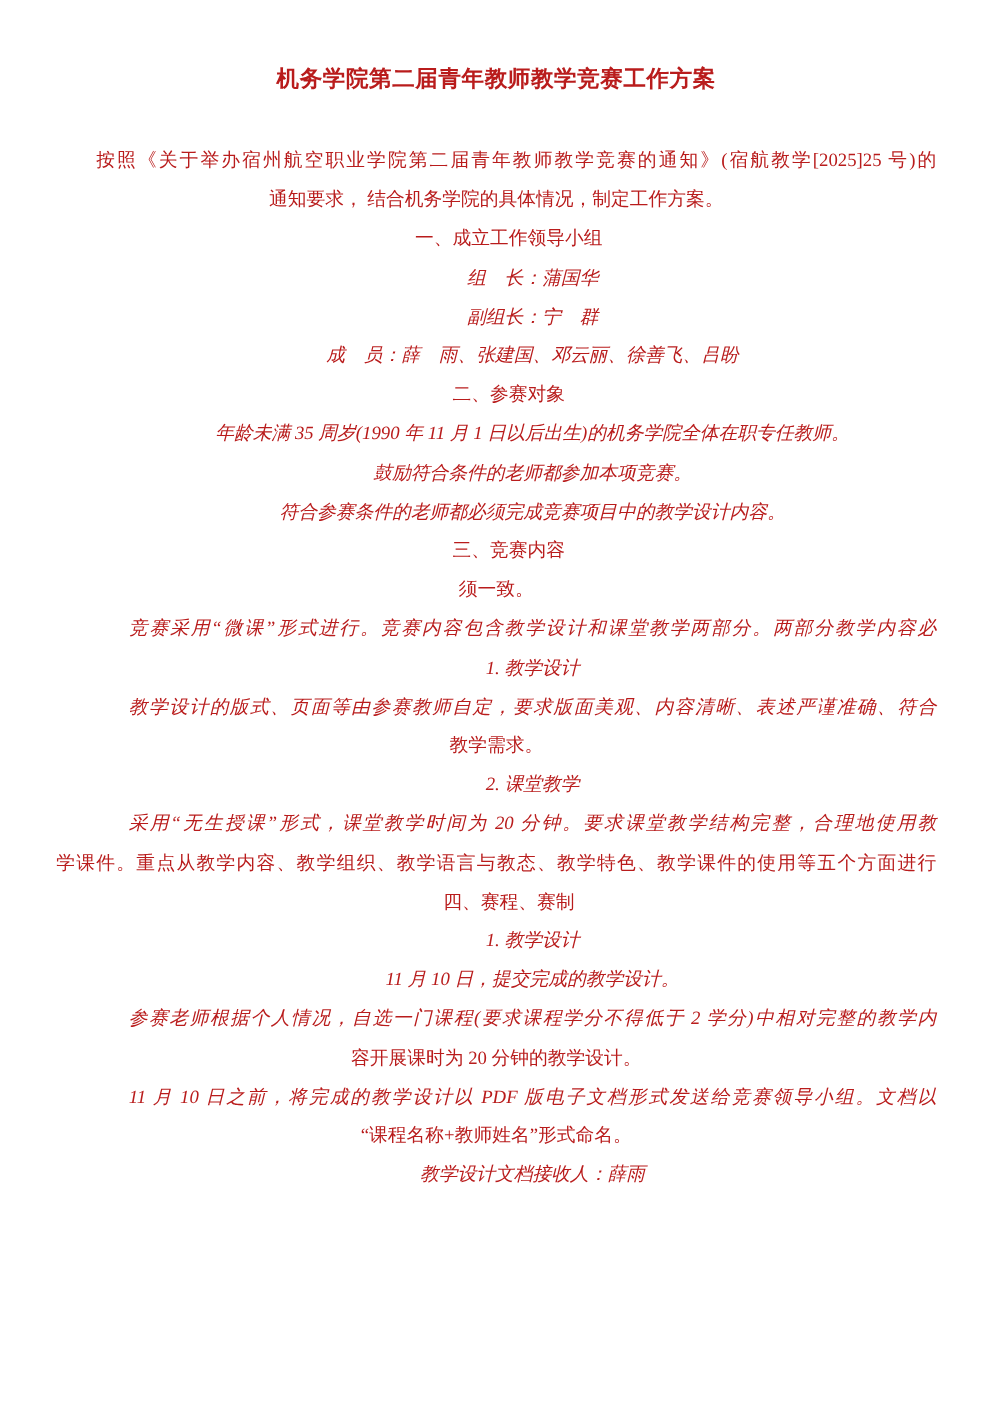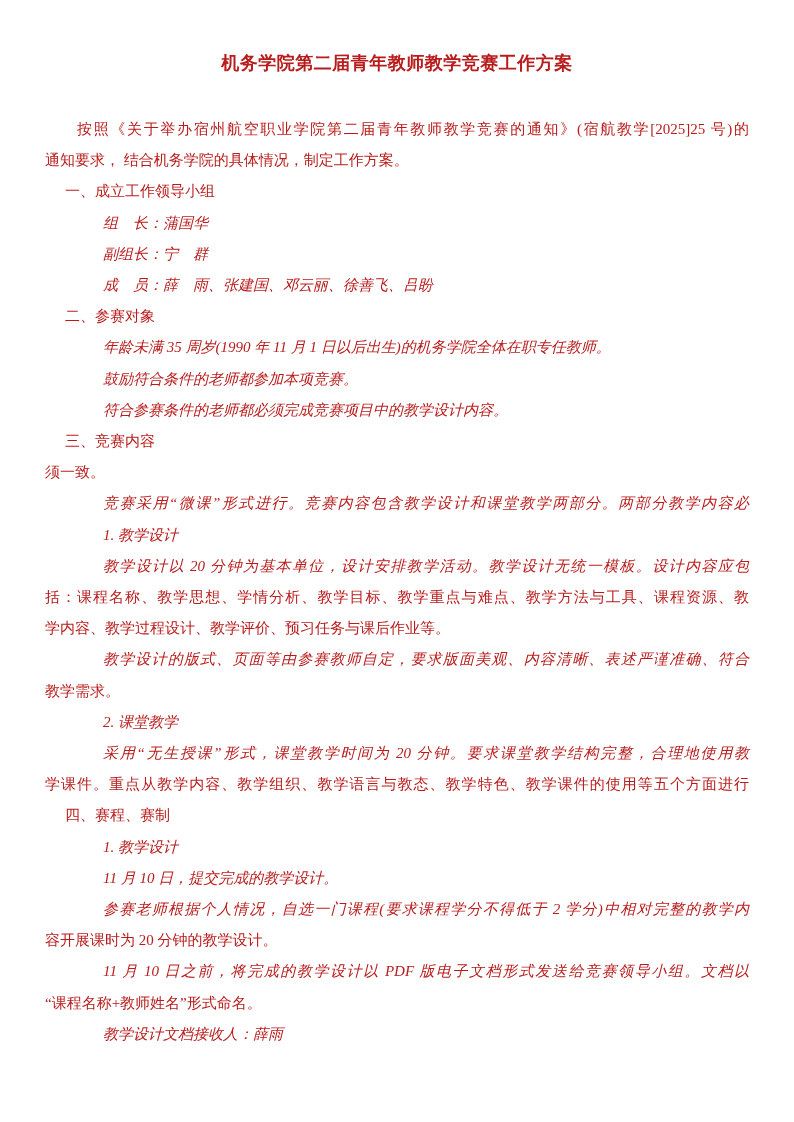--- a/index.html
+++ b/index.html
@@ -28,20 +28,21 @@
     font-weight: bold;
     font-size: 18px;
     letter-spacing: 0.5px;
   }
   .para {
     margin: 0;
   }
   .line {
     line-height: 31.2px;
     min-height: 31.2px;
+    text-align: center;
   }
   
   .line.fill {
     text-align: justify;
     text-align-last: justify;
   }
   
   .indent-heading { text-indent: 20px; }   
   .indent-para    { text-indent: 32px; }   
   .indent-sub     { text-indent: 58px; font-style: italic; }   
@@ -84,25 +85,20 @@
         <div class="line indent-heading">三、竞赛内容</div>
       </div>
       <div class="para">
         <div class="line">须一致。</div>
         <div class="line indent-sub fill">竞赛采用“微课”形式进行。竞赛内容包含教学设计和课堂教学两部分。两部分教学内容必</div>
       </div>
       <div class="para">
         <div class="line indent-sub">1. 教学设计</div>
       </div>
       <div class="para">
-        <div class="line indent-sub fill">教学设计以 20 分钟为基本单位，设计安排教学活动。教学设计无统一模板。设计内容应包</div>
-        <div class="line fill">括：课程名称、教学思想、学情分析、教学目标、教学重点与难点、教学方法与工具、课程资源、教</div>
-        <div class="line">学内容、教学过程设计、教学评价、预习任务与课后作业等。</div>
-      </div>
-      <div class="para">
         <div class="line indent-sub fill">教学设计的版式、页面等由参赛教师自定，要求版面美观、内容清晰、表述严谨准确、符合</div>
         <div class="line">教学需求。</div>
       </div>
       <div class="para">
         <div class="line indent-sub">2. 课堂教学</div>
       </div>
       <div class="para">
         <div class="line indent-sub fill">采用“无生授课”形式，课堂教学时间为 20 分钟。要求课堂教学结构完整，合理地使用教</div>
         <div class="line fill">学课件。重点从教学内容、教学组织、教学语言与教态、教学特色、教学课件的使用等五个方面进行</div>
       </div>

